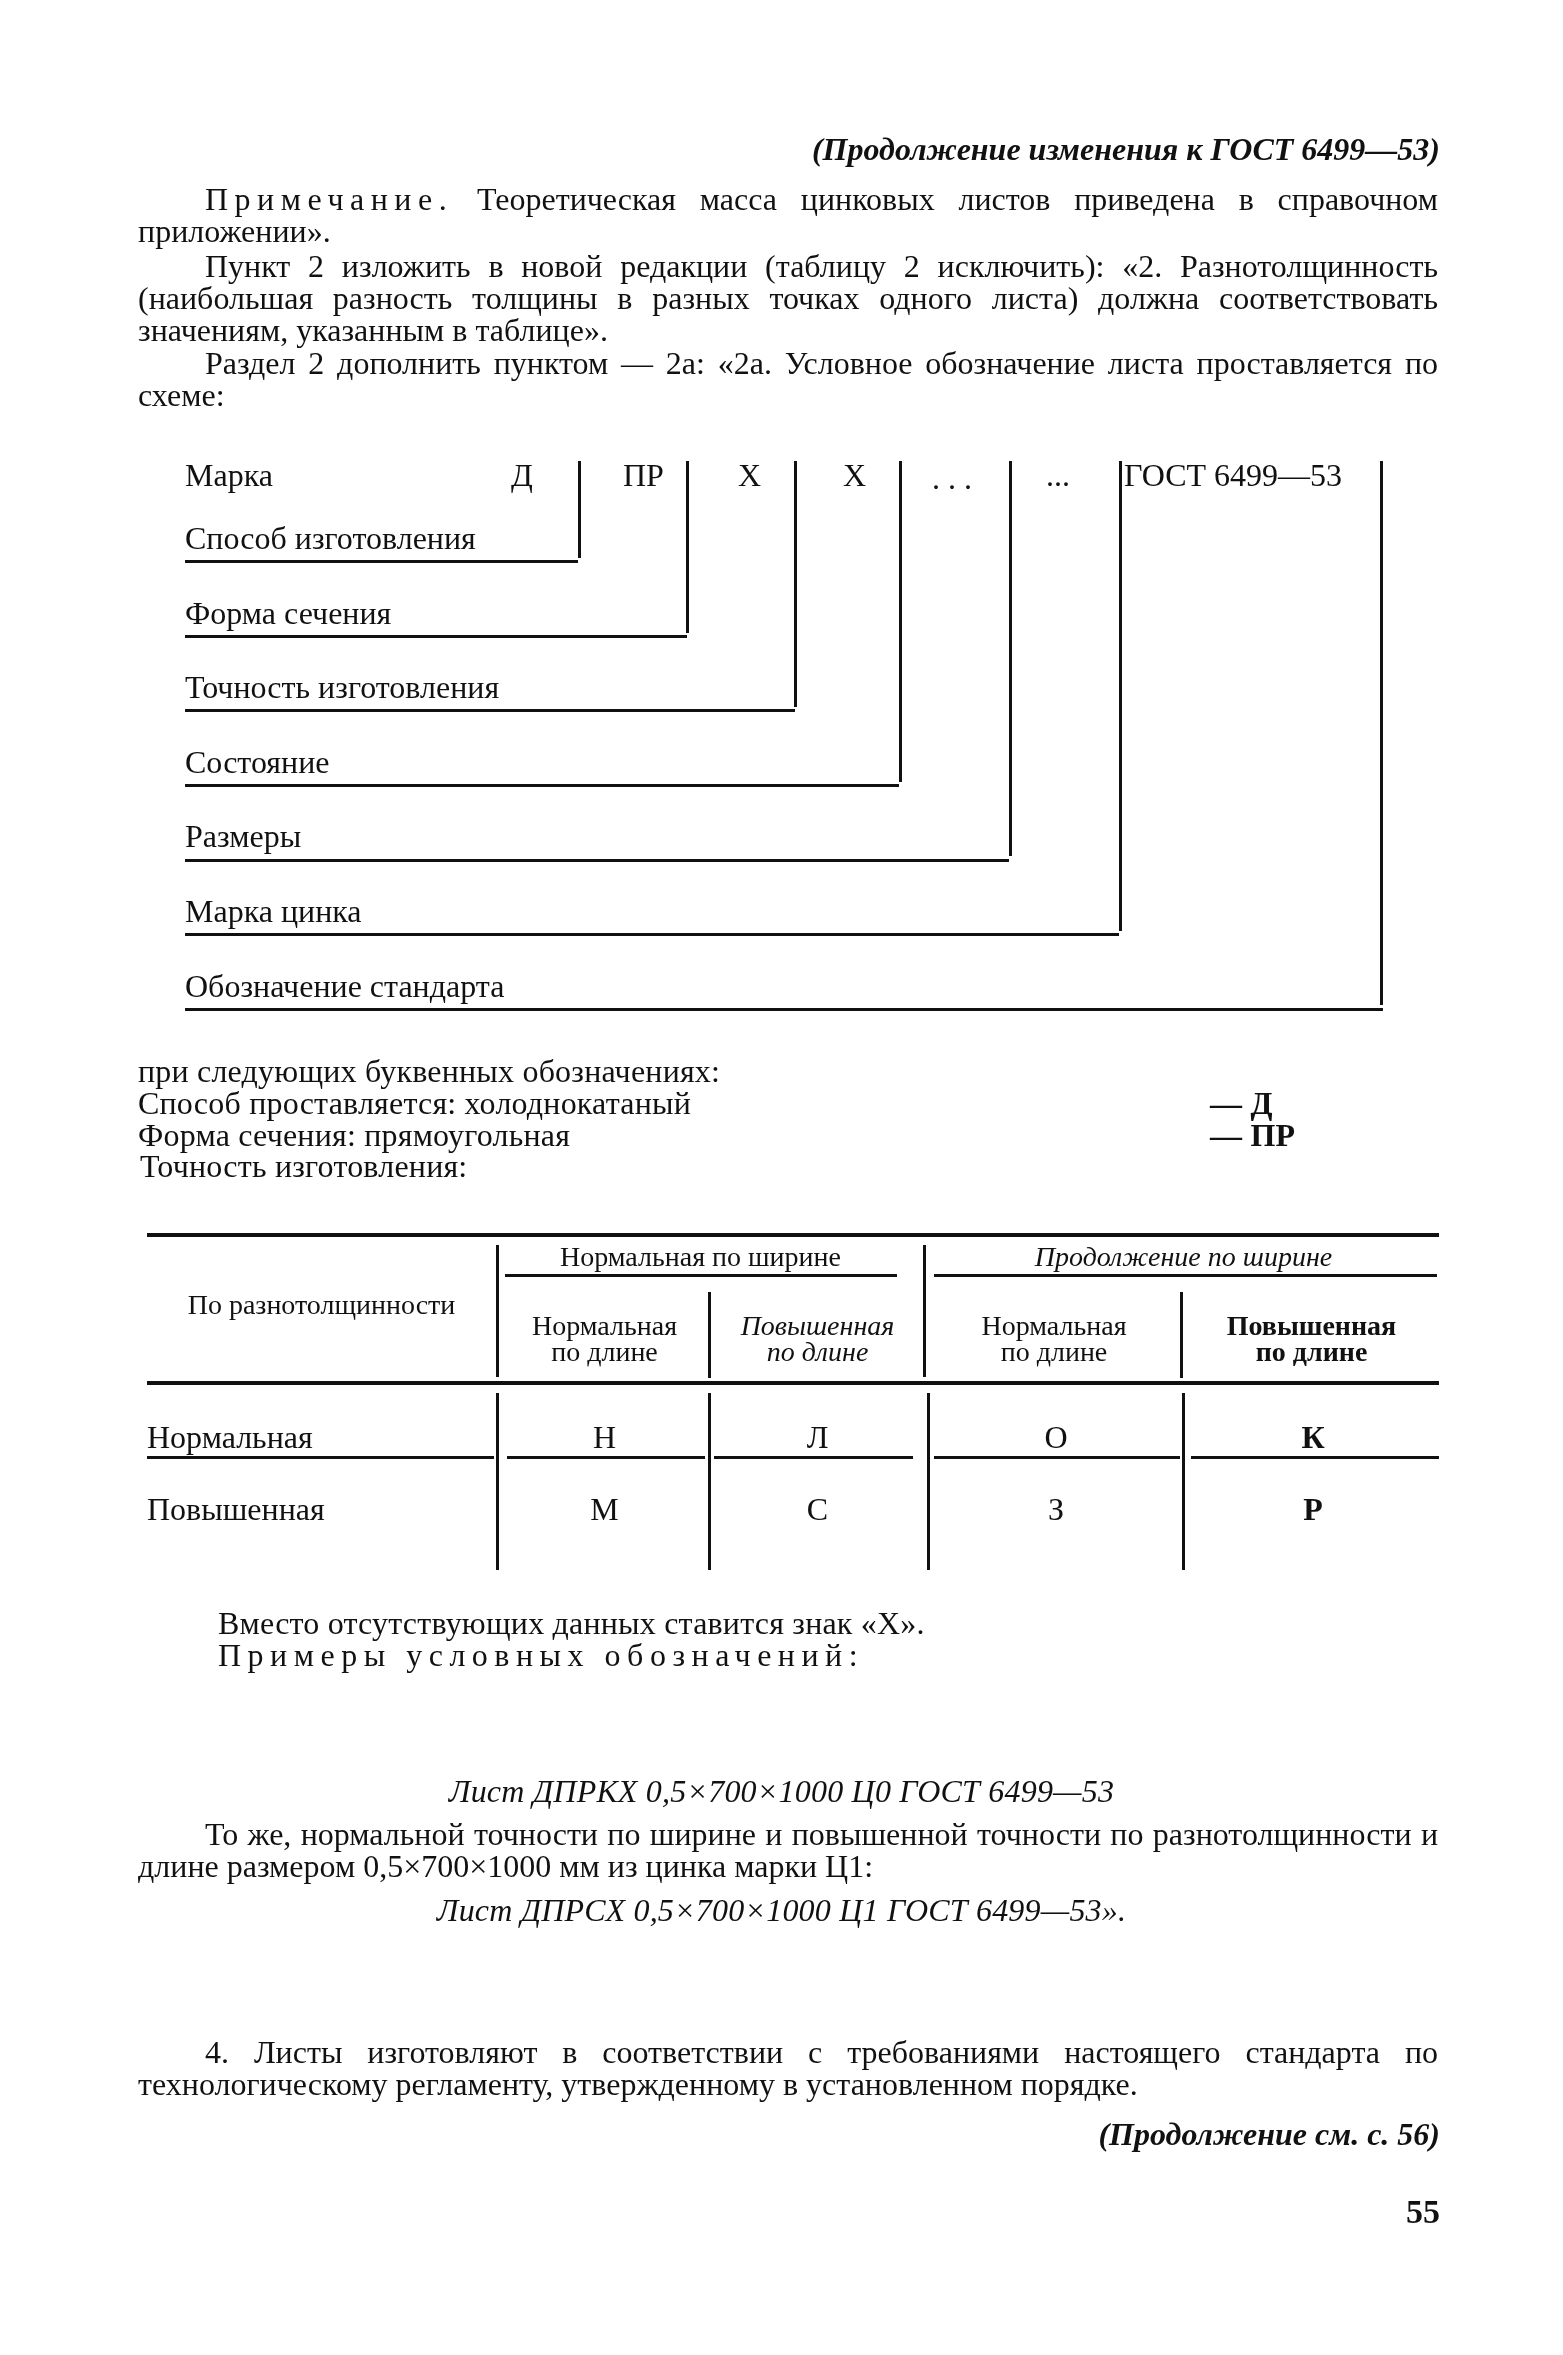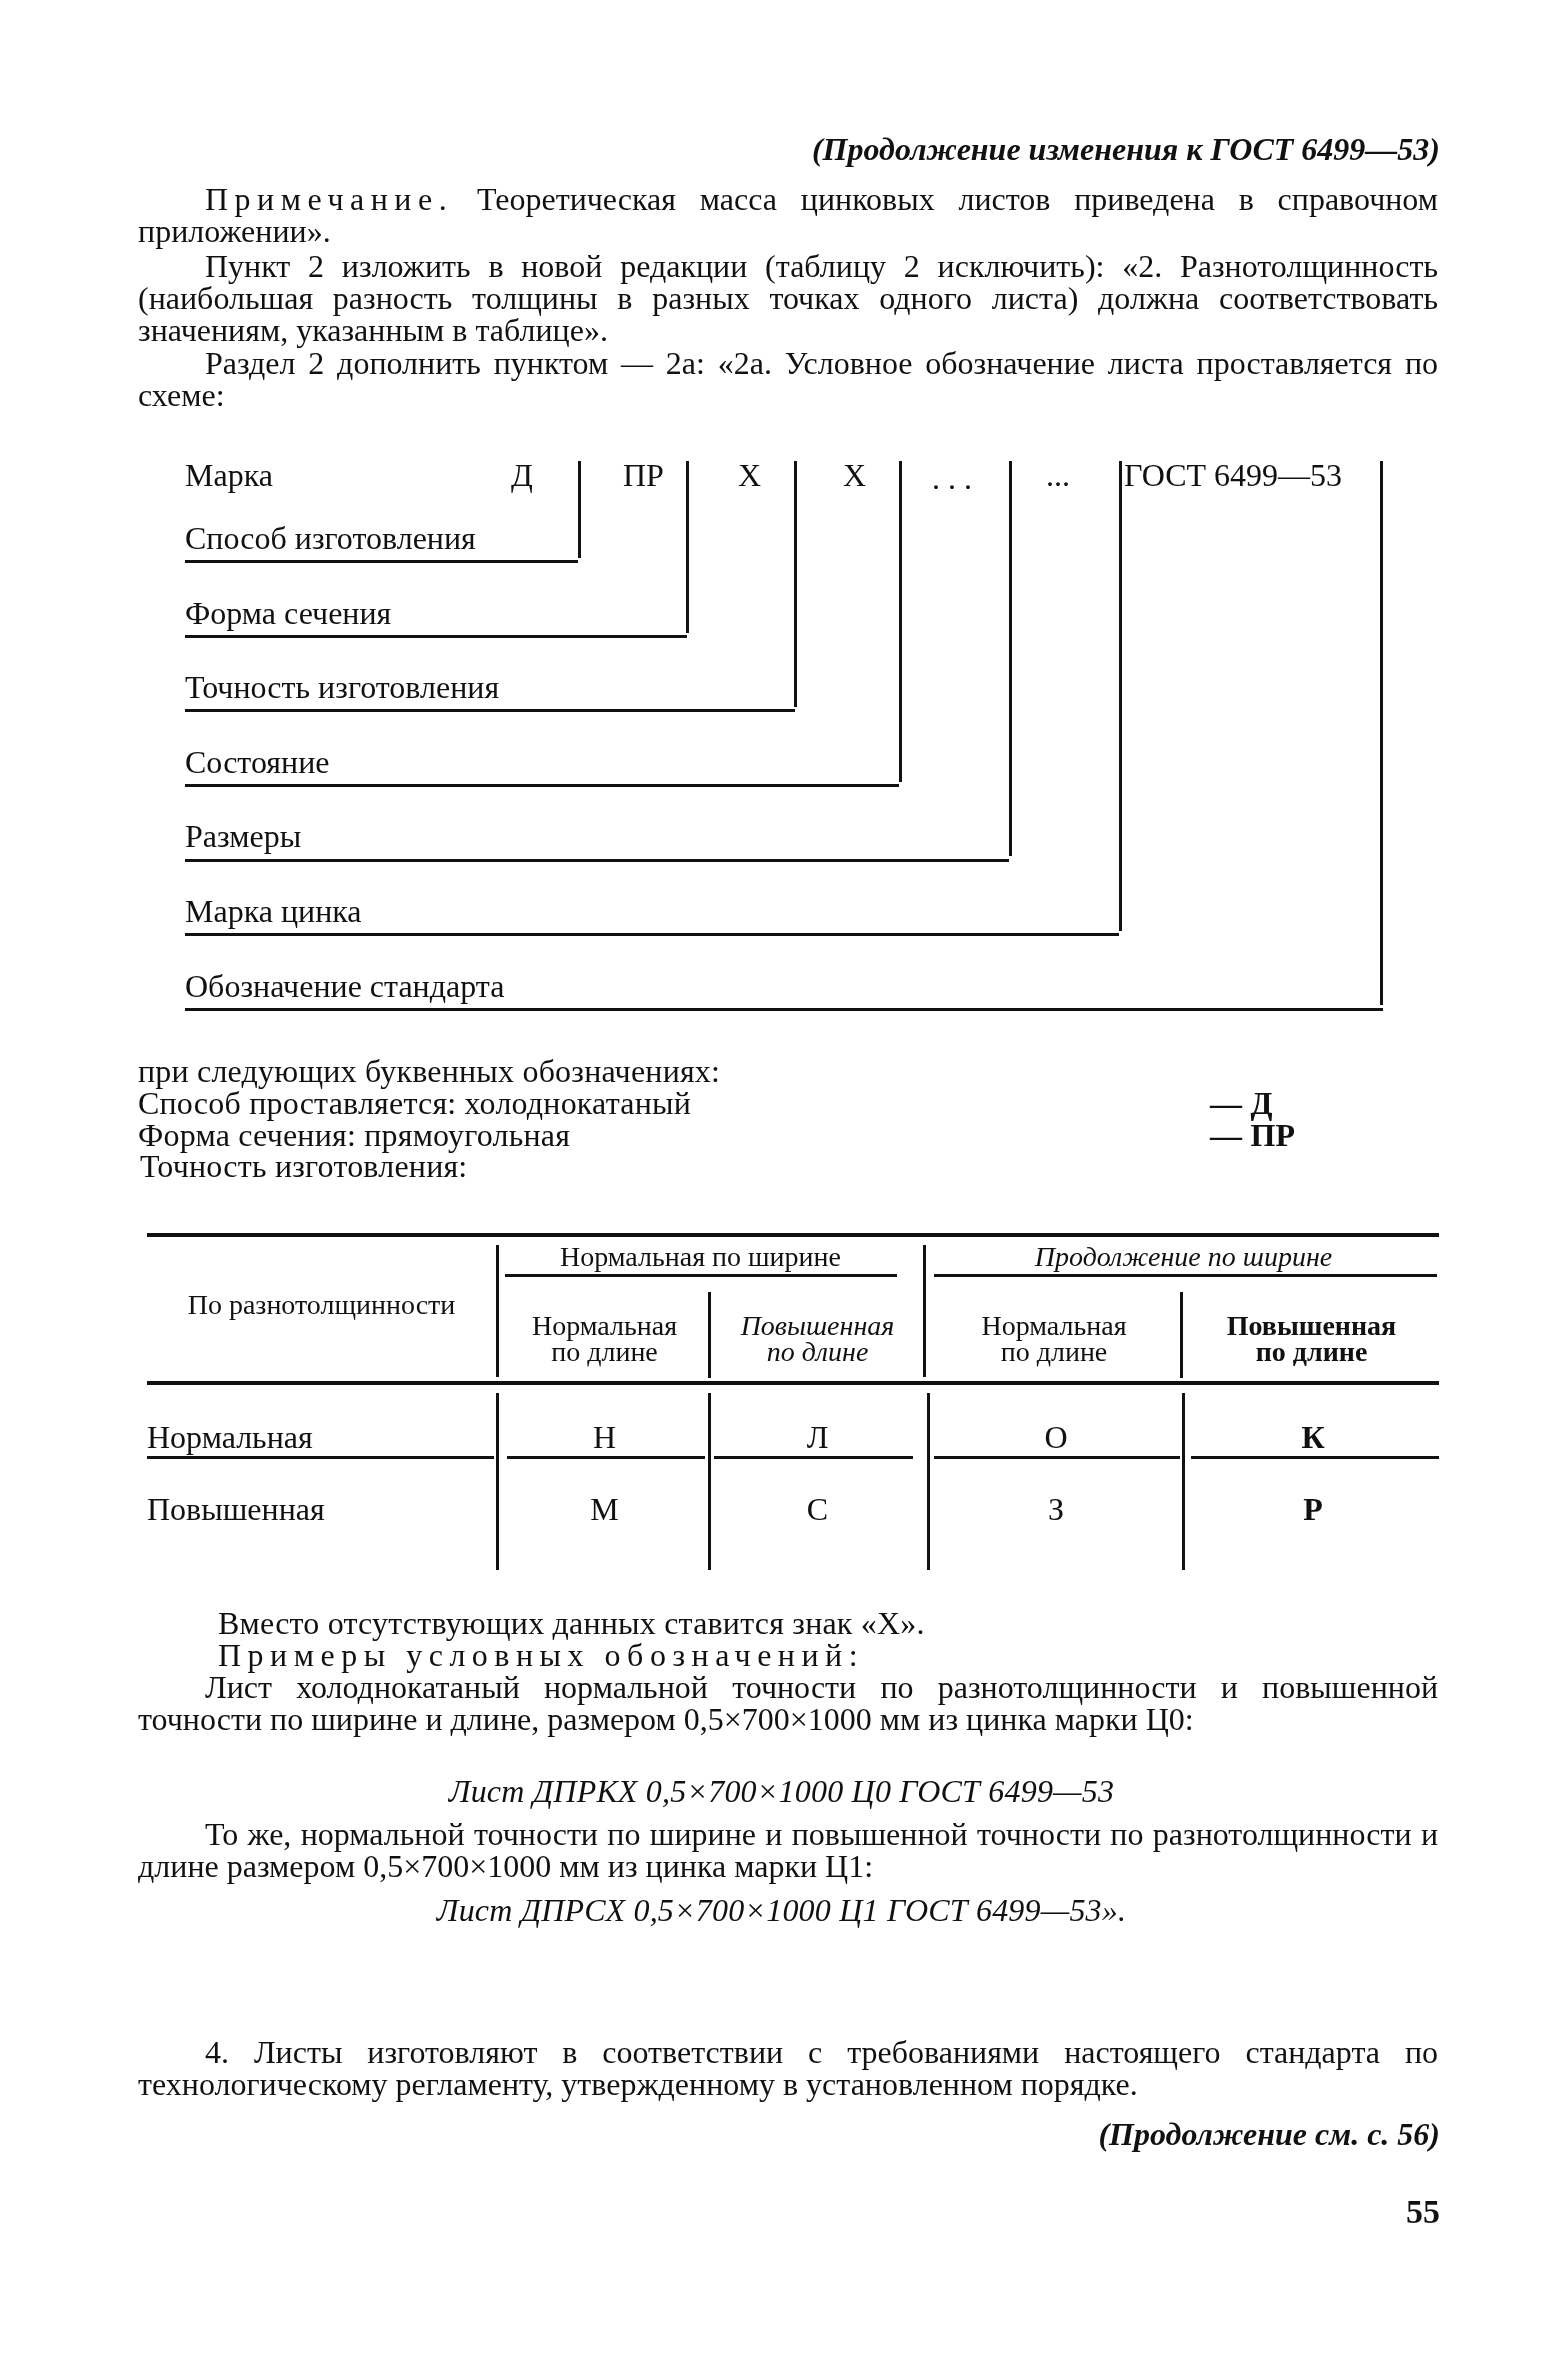--- a/index.html
+++ b/index.html
@@ -138,21 +138,20 @@
     <div class="cell" style="left:147px; top:1493px; text-align:left;">Повышенная</div>
     <div class="cell" style="left:500px; width:209px; top:1493px;">М</div>
     <div class="cell" style="left:712px; width:211px; top:1493px;">С</div>
     <div class="cell" style="left:930px; width:252px; top:1493px;">З</div>
     <div class="cell bold" style="left:1186px; width:254px; top:1493px;">Р</div>
   </div>
 
   <div class="abs txt" style="left:218px; top:1607px;">Вместо отсутствующих данных ставится знак «Х».</div>
   <div class="abs txt spaced" style="left:218px; top:1639px;">Примеры условных обозначений:</div>
 
-  <div class="para indent" style="top:1671px;">Лист холоднокатаный нормальной точности по разнотолщинности и повышенной точности по ширине и длине, размером 0,5×700×1000 мм из цинка марки Ц0:</div>
   <div class="abs txt ital" style="left:0; width:1563px; text-align:center; top:1775px;">Лист ДПРКХ 0,5×700×1000 Ц0 ГОСТ 6499—53</div>
 
   <div class="para indent" style="top:1818px;">То же, нормальной точности по ширине и повышенной точности по разнотолщинности и длине размером 0,5×700×1000 мм из цинка марки Ц1:</div>
   <div class="abs txt ital" style="left:0; width:1563px; text-align:center; top:1894px;">Лист ДПРСХ 0,5×700×1000 Ц1 ГОСТ 6499—53».</div>
 
   <div class="para indent" style="top:2036px;">4. Листы изготовляют в соответствии с требованиями настоящего стандарта по технологическому регламенту, утвержденному в установленном порядке.</div>
 
   <div class="abs hdr" style="right:123px; top:2116px;">(Продолжение см. с. 56)</div>
   <div class="abs" style="right:123px; top:2193px; font-size:34px; font-weight:bold;">55</div>
 

